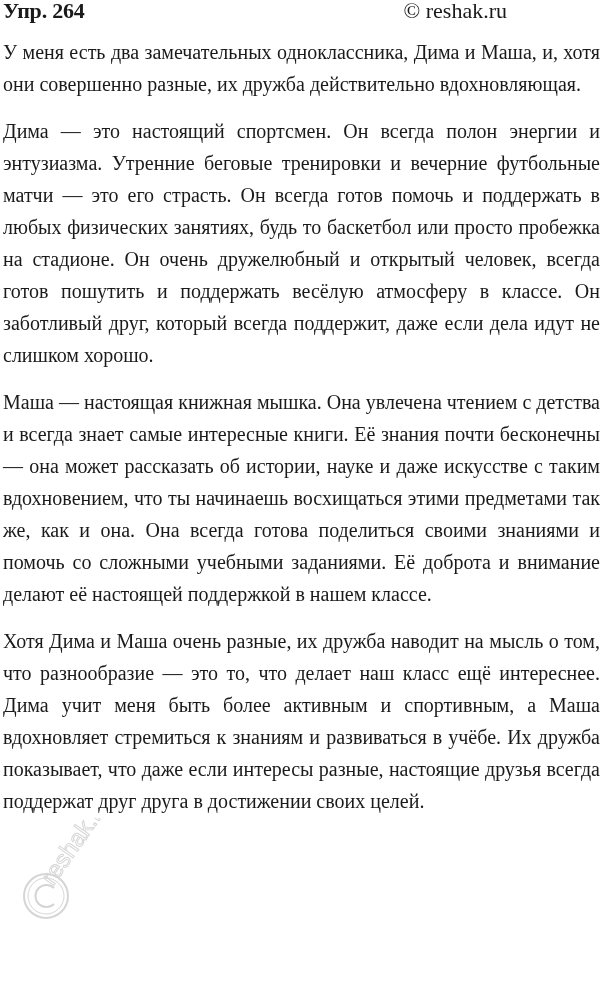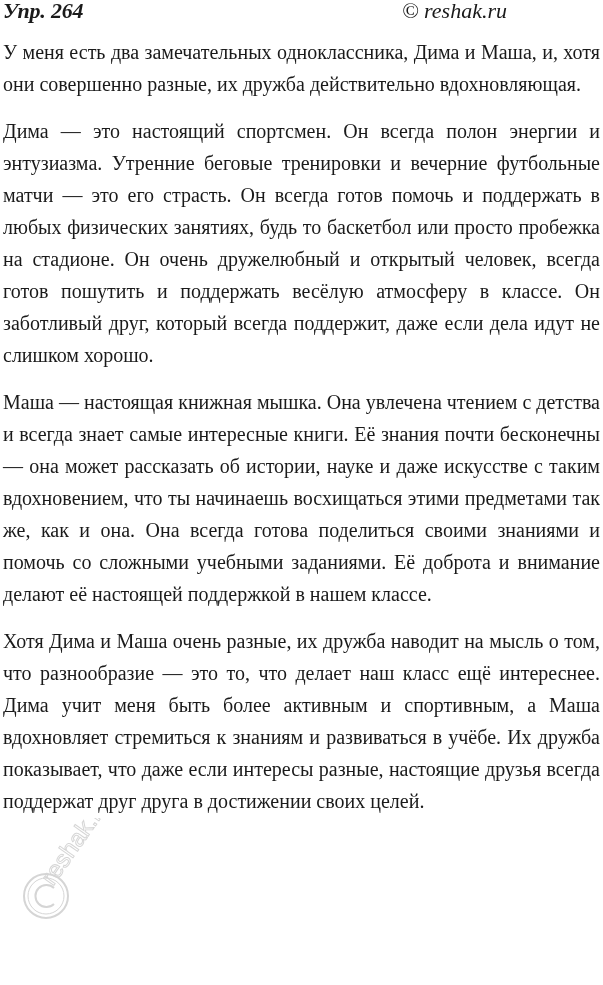--- a/index.html
+++ b/index.html
@@ -2,21 +2,21 @@
 <html><head>
   <meta charset="utf-8">
   <style>
     html, body { margin: 0; padding: 0; background: #ffffff; }
     body {
       width: 603px; height: 985px; overflow: hidden; position: relative;
       font-family: "Liberation Serif", "DejaVu Serif", serif;
       color: #1a1a1a;
     }
     .header {
-      position: absolute; left: 0; top: 0; width: 511px; height: 30px; font-style: italic;
+      position: absolute; left: 0; top: 0; width: 511px; height: 30px;
     }
     .ex-title {
       position: absolute; left: 3px; top: -2px;
       font-weight: bold; font-size: 22px; letter-spacing: -0.2px;
     }
     .site {
       position: absolute; right: 4px; top: -2px;
       font-size: 22px;
     }
     .content {

